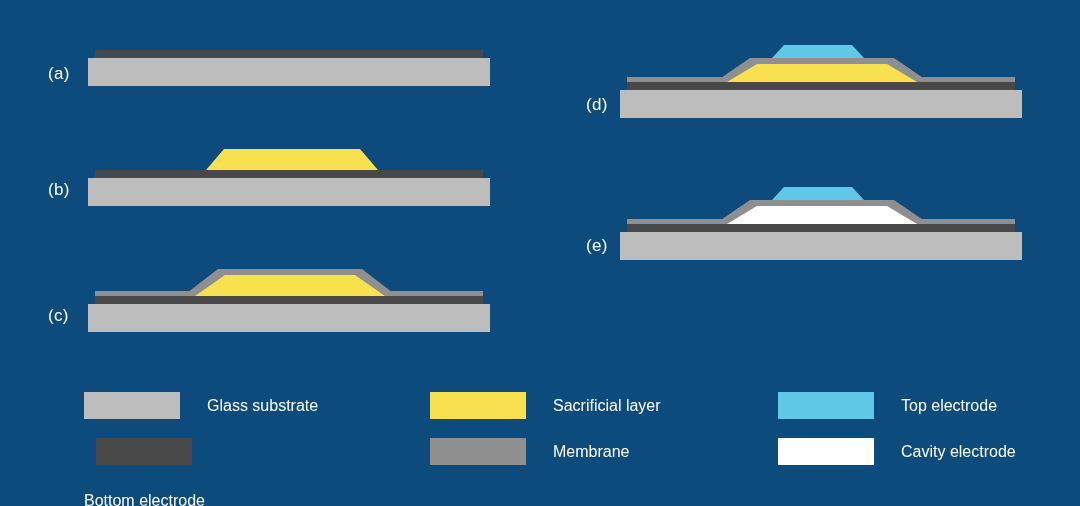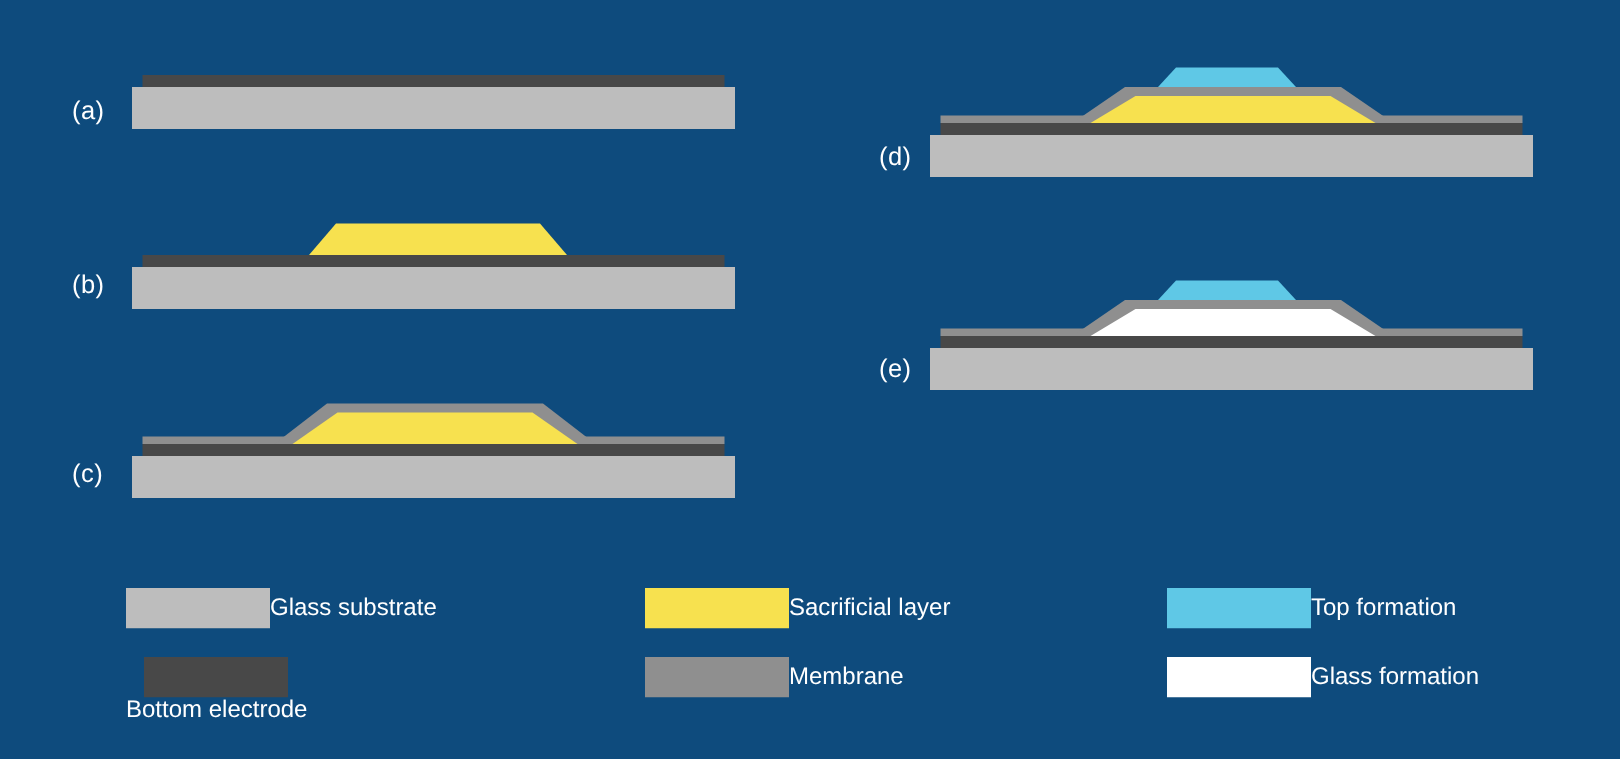--- a/index.html
+++ b/index.html
@@ -15,21 +15,21 @@
   .step-label {
     position: absolute;
     color: #ffffff;
     font-size: 17px;
     letter-spacing: 0.3px;
   }
   .legend-item {
     position: absolute;
     display: flex;
     align-items: center;
-    gap: 0;
+    gap: 27px;
     color: #ffffff;
     font-size: 16px;
     justify-content: space-between;
   }
   .legend-item svg { display: block; }
 </style>
 </head>
 <body>
 
 <div class="canvas">
@@ -101,23 +101,23 @@
     <svg width="96" height="27">
       <rect x="0" y="0" width="96" height="27" fill="#f7e14f"></rect>
     </svg>
     <span>Sacrificial layer</span>
   </div>
 
   <div class="legend-item" style="left:778px; top:392px;">
     <svg width="96" height="27">
       <rect x="0" y="0" width="96" height="27" fill="#5fc8e6"></rect>
     </svg>
-    <span>Top formation</span>
+    <span>Top electrode</span>
   </div>
 
   <div class="legend-item" style="left:778px; top:438px;">
     <svg width="96" height="27">
       <rect x="0" y="0" width="96" height="27" fill="#ffffff"></rect>
     </svg>
-    <span>Glass formation</span>
+    <span>Cavity electrode</span>
   </div>
 
 </div>
 
 </body></html>

